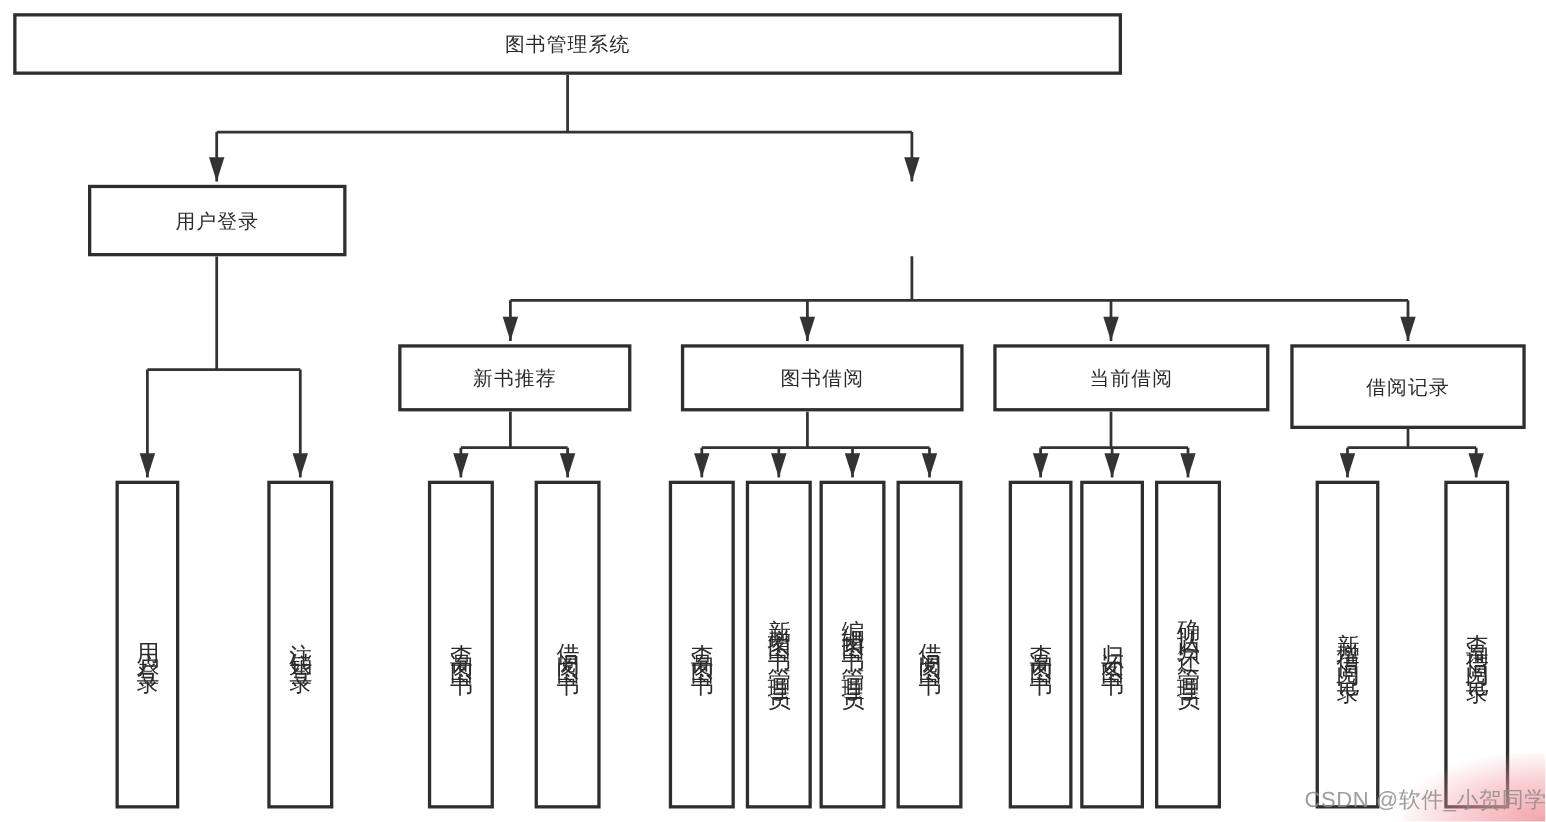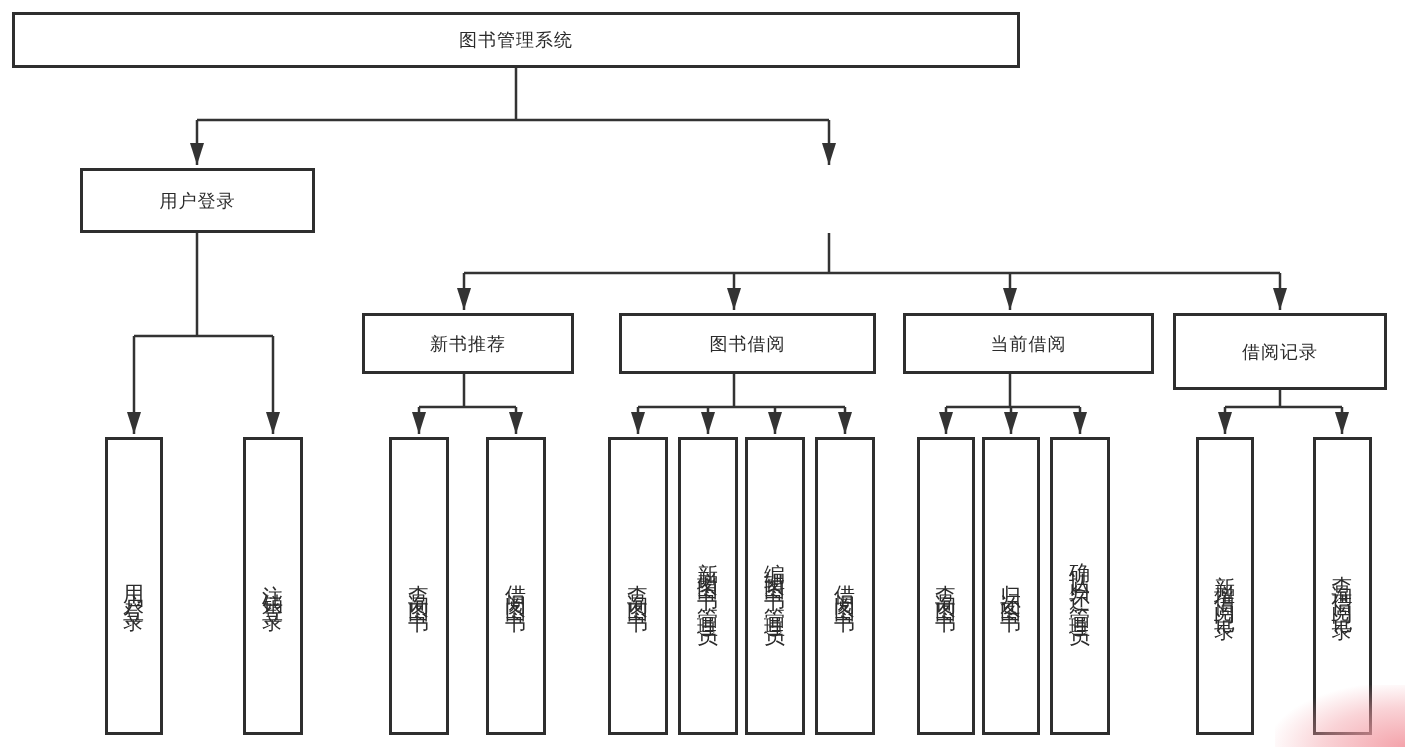--- a/index.html
+++ b/index.html
@@ -133,14 +133,15 @@
   <div class="box vbox" style="left:815px; top:437px; width:60px; height:298px;">借阅图书</div>
 
   <div class="box vbox" style="left:917px; top:437px; width:58px; height:298px;">查询图书</div>
   <div class="box vbox" style="left:982px; top:437px; width:58px; height:298px;">归还图书</div>
   <div class="box vbox" style="left:1050px; top:437px; width:60px; height:298px;">确认归还（管理员）</div>
 
   <div class="box vbox" style="left:1196px; top:437px; width:58px; height:298px;">新增借阅记录</div>
   <div class="box vbox" style="left:1313px; top:437px; width:59px; height:298px;">查询借阅记录</div>
 
   <div id="corner-tint"></div>
+  <div id="watermark">CSDN @软件_小贺同学</div>
 
 </div>
 
 </body></html>

